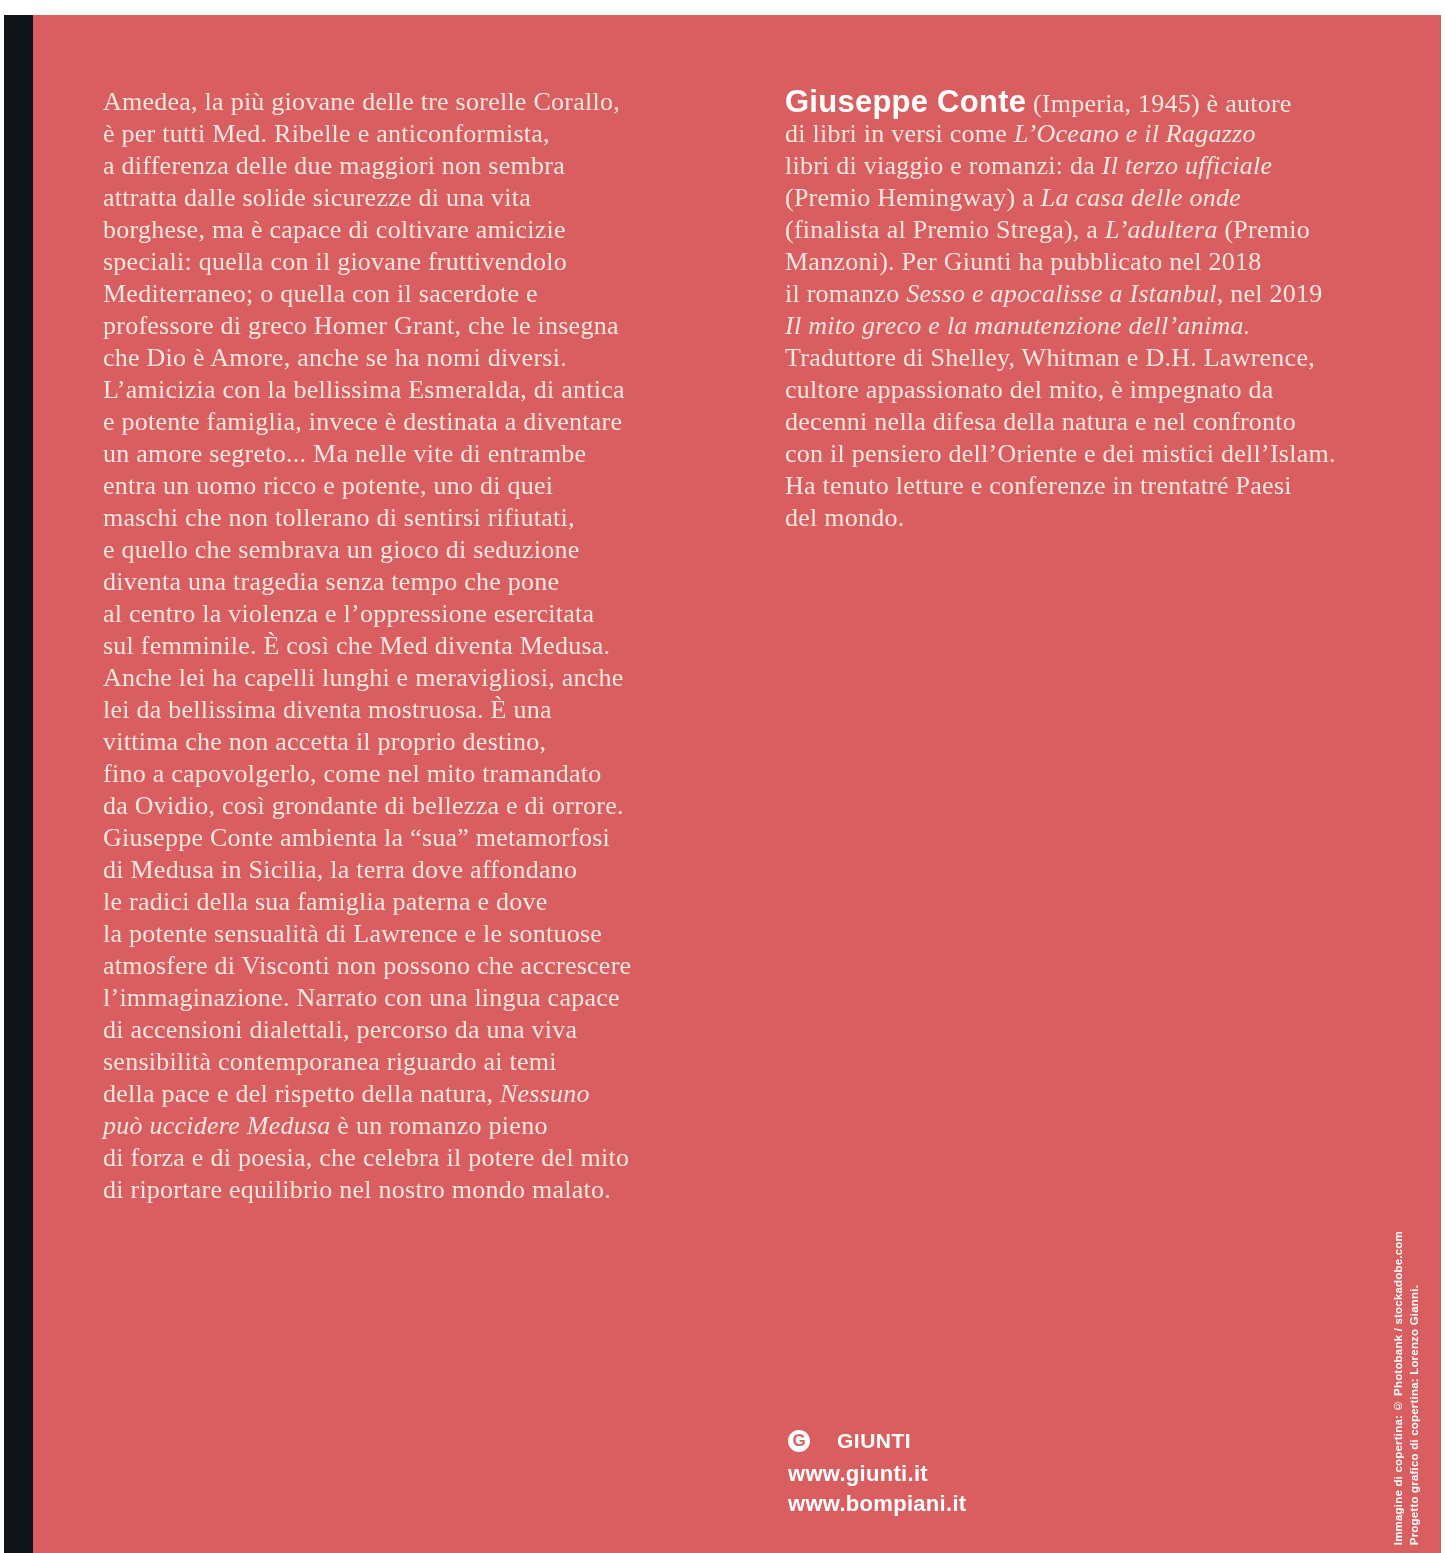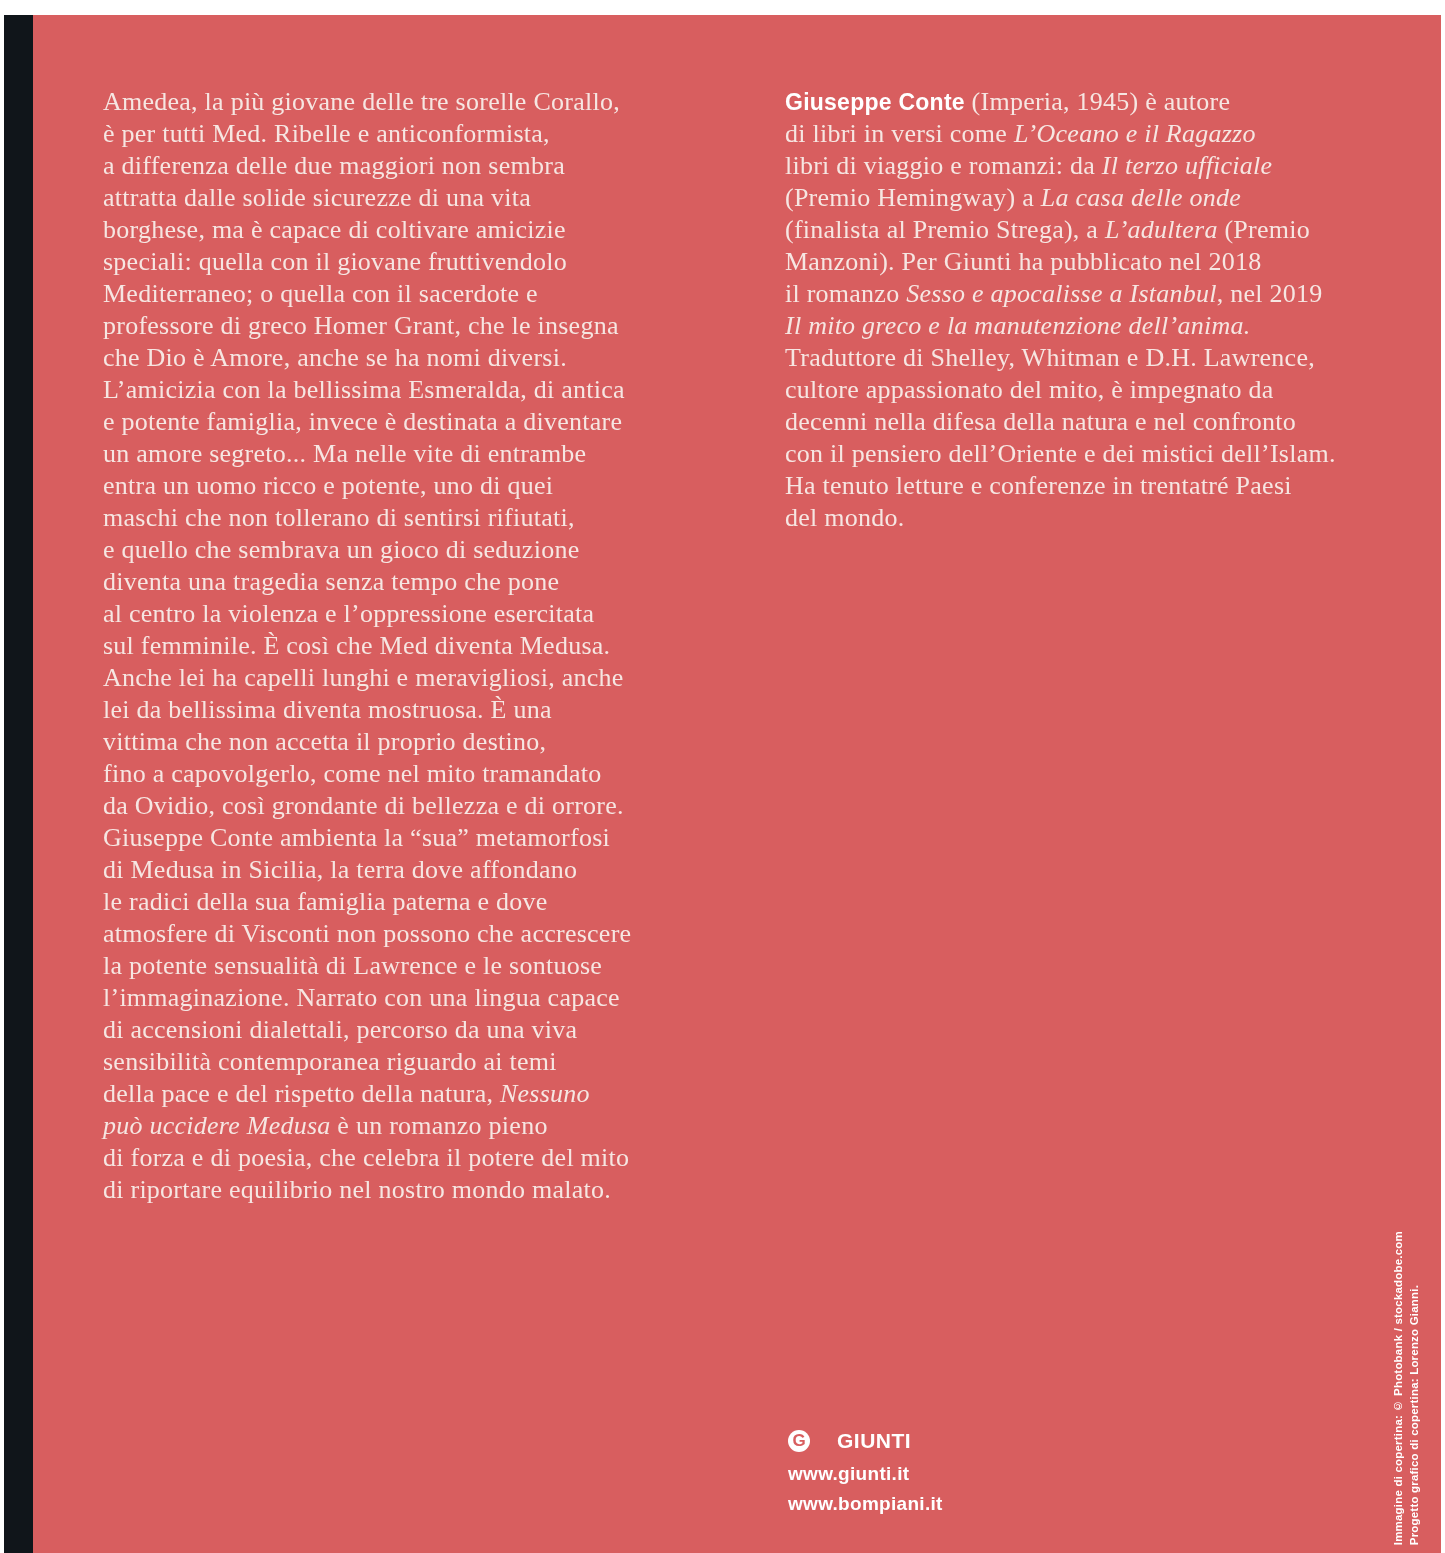--- a/index.html
+++ b/index.html
@@ -37,21 +37,21 @@
     line-height: 32px;
     letter-spacing: 0.25px;
     white-space: nowrap;
     font-weight: 400;
   }
   .col .line { height: 32px; }
   .col .it { font-style: italic; }
   .col .bs {
     font-family: "Liberation Sans", sans-serif;
     font-weight: bold;
-    font-size: 23px;
+    font-size: 31px;
     color: var(--sans-ink, #ffffff);
   }
   .left-col  { left: 99px;  top: 71px; }
   .right-col { left: 781px; top: 71px; }
 
   .brand {
     position: absolute;
     left: 784px;
     top: 1414px;
     display: flex;
@@ -77,21 +77,21 @@
     letter-spacing: 0.5px;
     color: var(--sans-ink, #ffffff);
     margin-left: 20px;
   }
   .urls {
     position: absolute;
     left: 784px;
     top: 1444px;
     font-family: "Liberation Sans", sans-serif;
     font-weight: bold;
-    font-size: 19px;
+    font-size: 22px;
     line-height: 30px;
     letter-spacing: 0.3px;
     color: var(--sans-ink, #ffffff);
   }
   .credits {
     position: absolute;
     right: 19px;
     bottom: 20px;
     writing-mode: vertical-rl;
     transform: rotate(180deg);
@@ -130,22 +130,22 @@
       <div class="line"><span>al centro la violenza e l’oppressione esercitata</span></div>
       <div class="line"><span>sul femminile. È così che Med diventa Medusa.</span></div>
       <div class="line"><span>Anche lei ha capelli lunghi e meravigliosi, anche</span></div>
       <div class="line"><span>lei da bellissima diventa mostruosa. È una</span></div>
       <div class="line"><span>vittima che non accetta il proprio destino,</span></div>
       <div class="line"><span>fino a capovolgerlo, come nel mito tramandato</span></div>
       <div class="line"><span>da Ovidio, così grondante di bellezza e di orrore.</span></div>
       <div class="line"><span>Giuseppe Conte ambienta la “sua” metamorfosi</span></div>
       <div class="line"><span>di Medusa in Sicilia, la terra dove affondano</span></div>
       <div class="line"><span>le radici della sua famiglia paterna e dove</span></div>
+      <div class="line"><span>la potente sensualità di Lawrence e le sontuose</span></div>
       <div class="line"><span>atmosfere di Visconti non possono che accrescere</span></div>
-      <div class="line"><span>la potente sensualità di Lawrence e le sontuose</span></div>
       <div class="line"><span>l’immaginazione. Narrato con una lingua capace</span></div>
       <div class="line"><span>di accensioni dialettali, percorso da una viva</span></div>
       <div class="line"><span>sensibilità contemporanea riguardo ai temi</span></div>
       <div class="line"><span>della pace e del rispetto della natura, </span><span class="it">Nessuno</span></div>
       <div class="line"><span class="it">può uccidere Medusa</span><span> è un romanzo pieno</span></div>
       <div class="line"><span>di forza e di poesia, che celebra il potere del mito</span></div>
       <div class="line"><span>di riportare equilibrio nel nostro mondo malato.</span></div>
     </div>
 
   <div class="col right-col">

